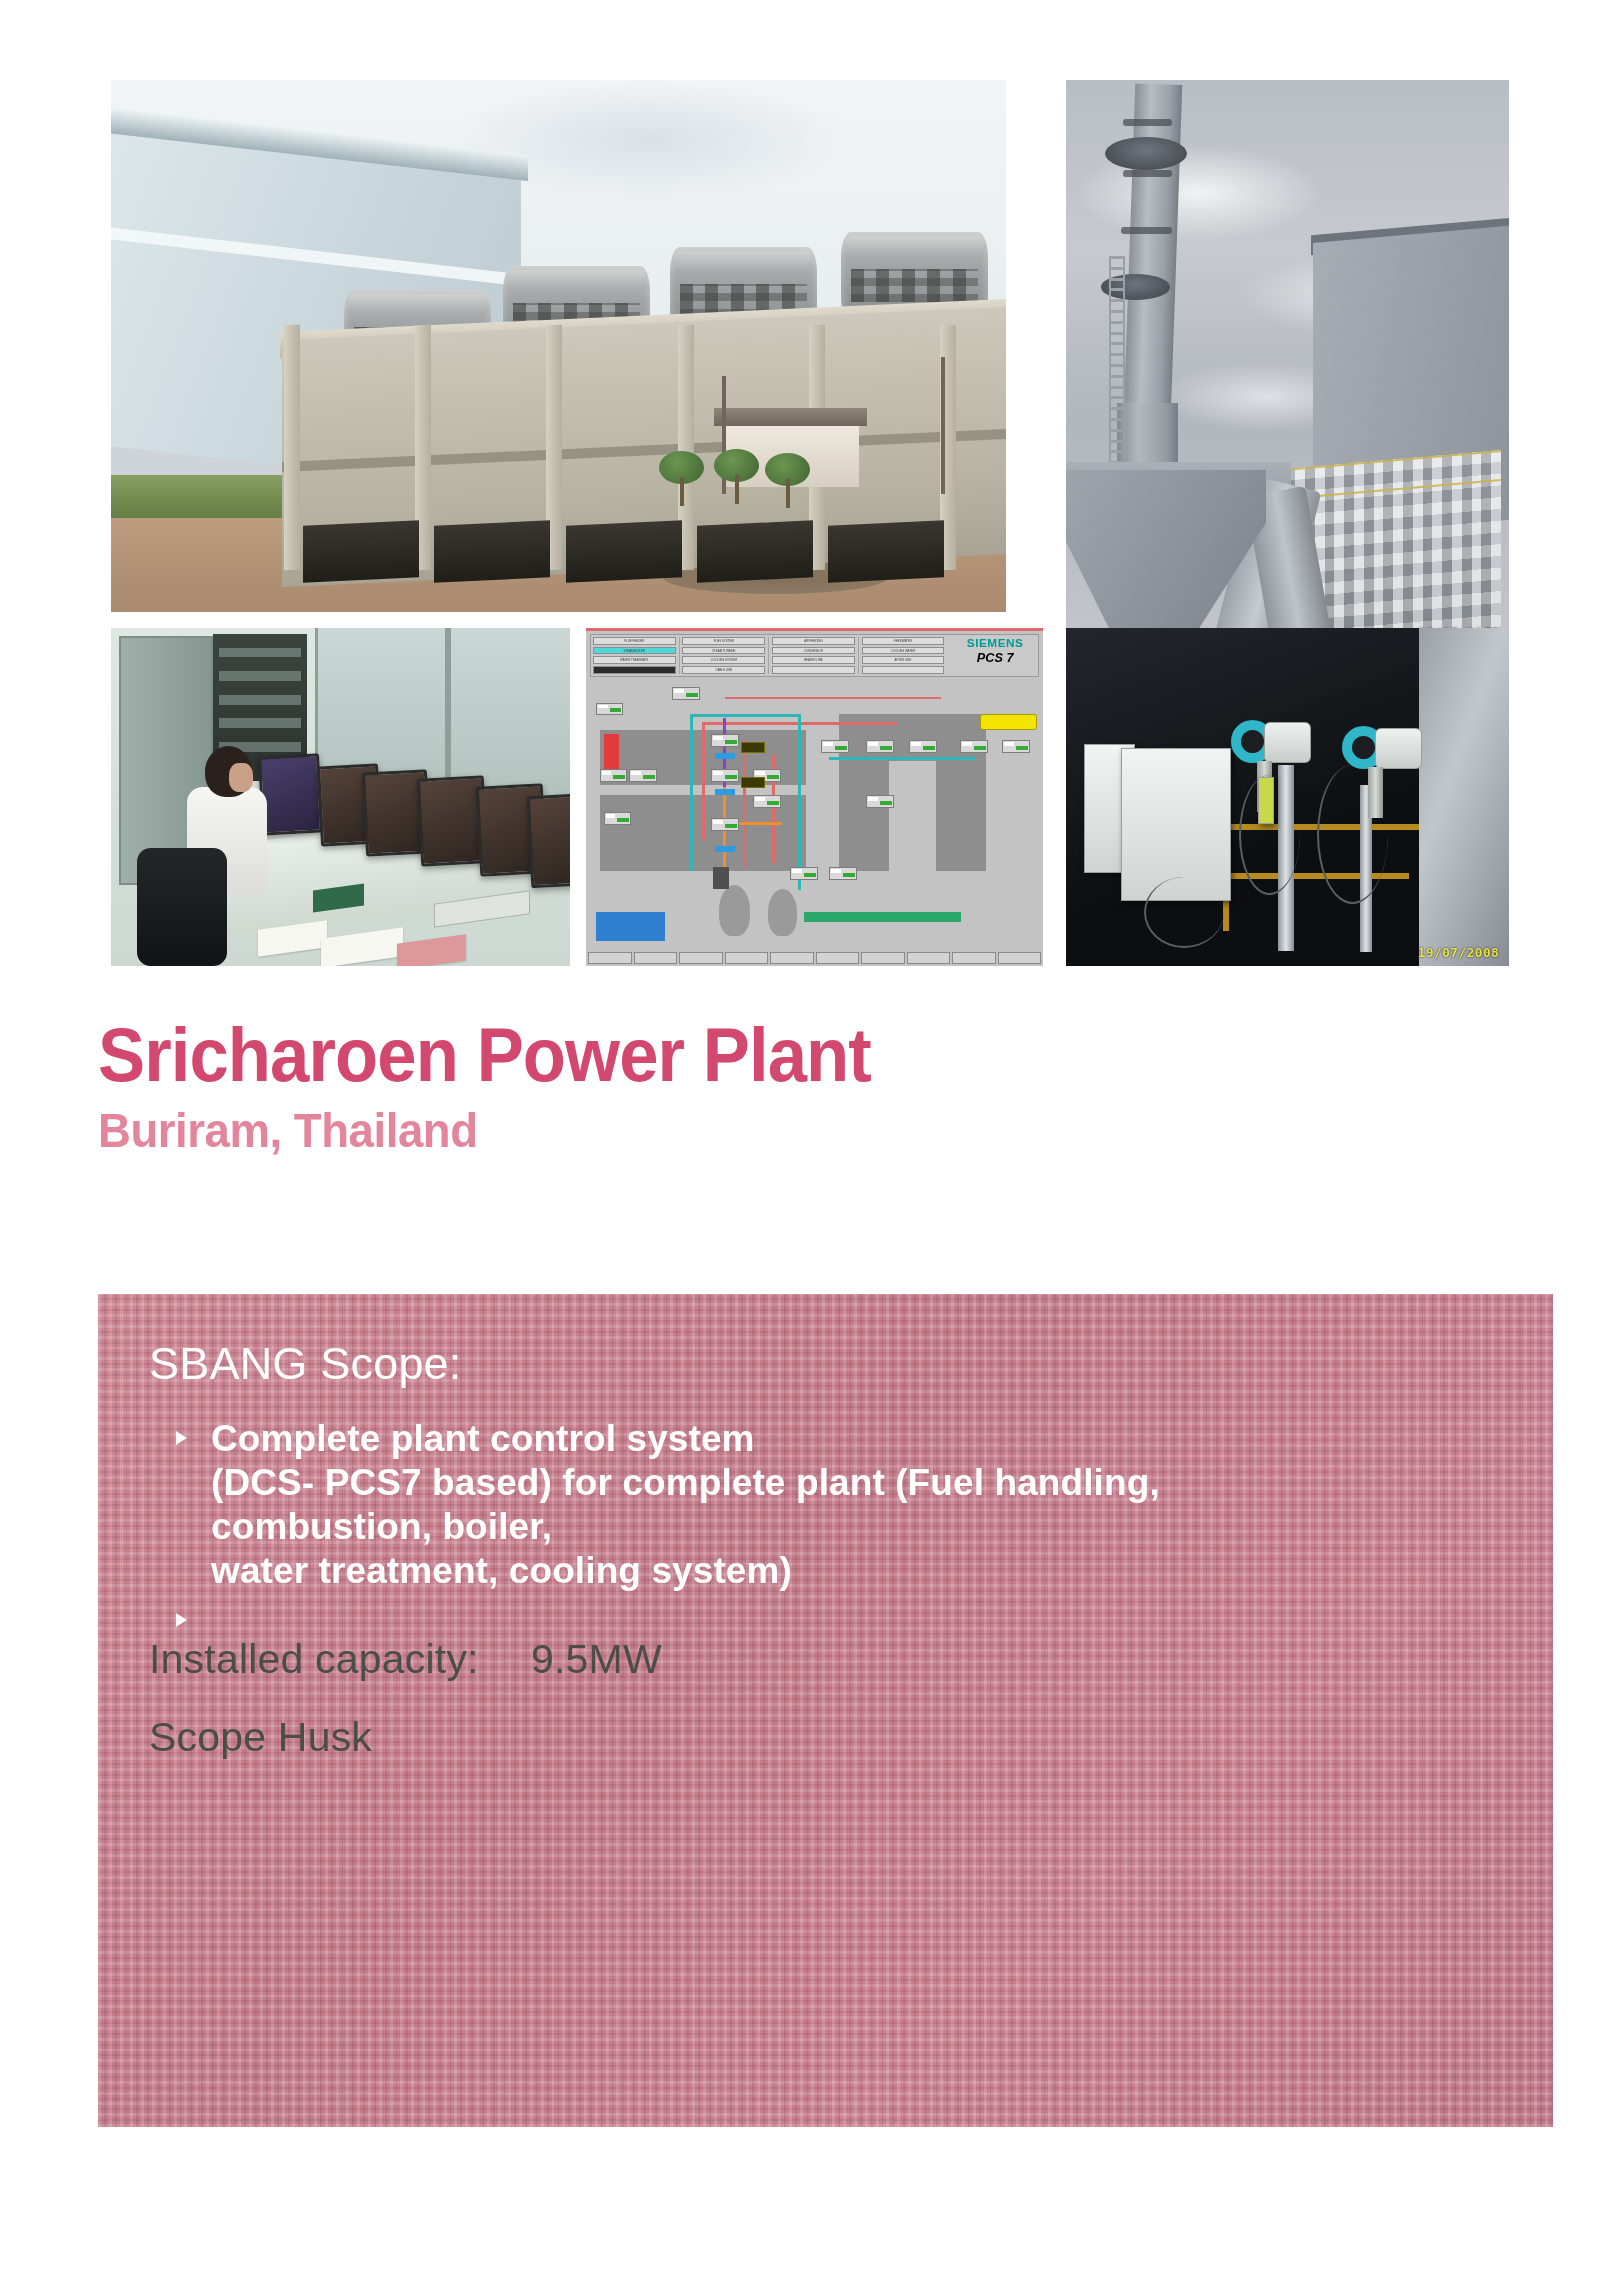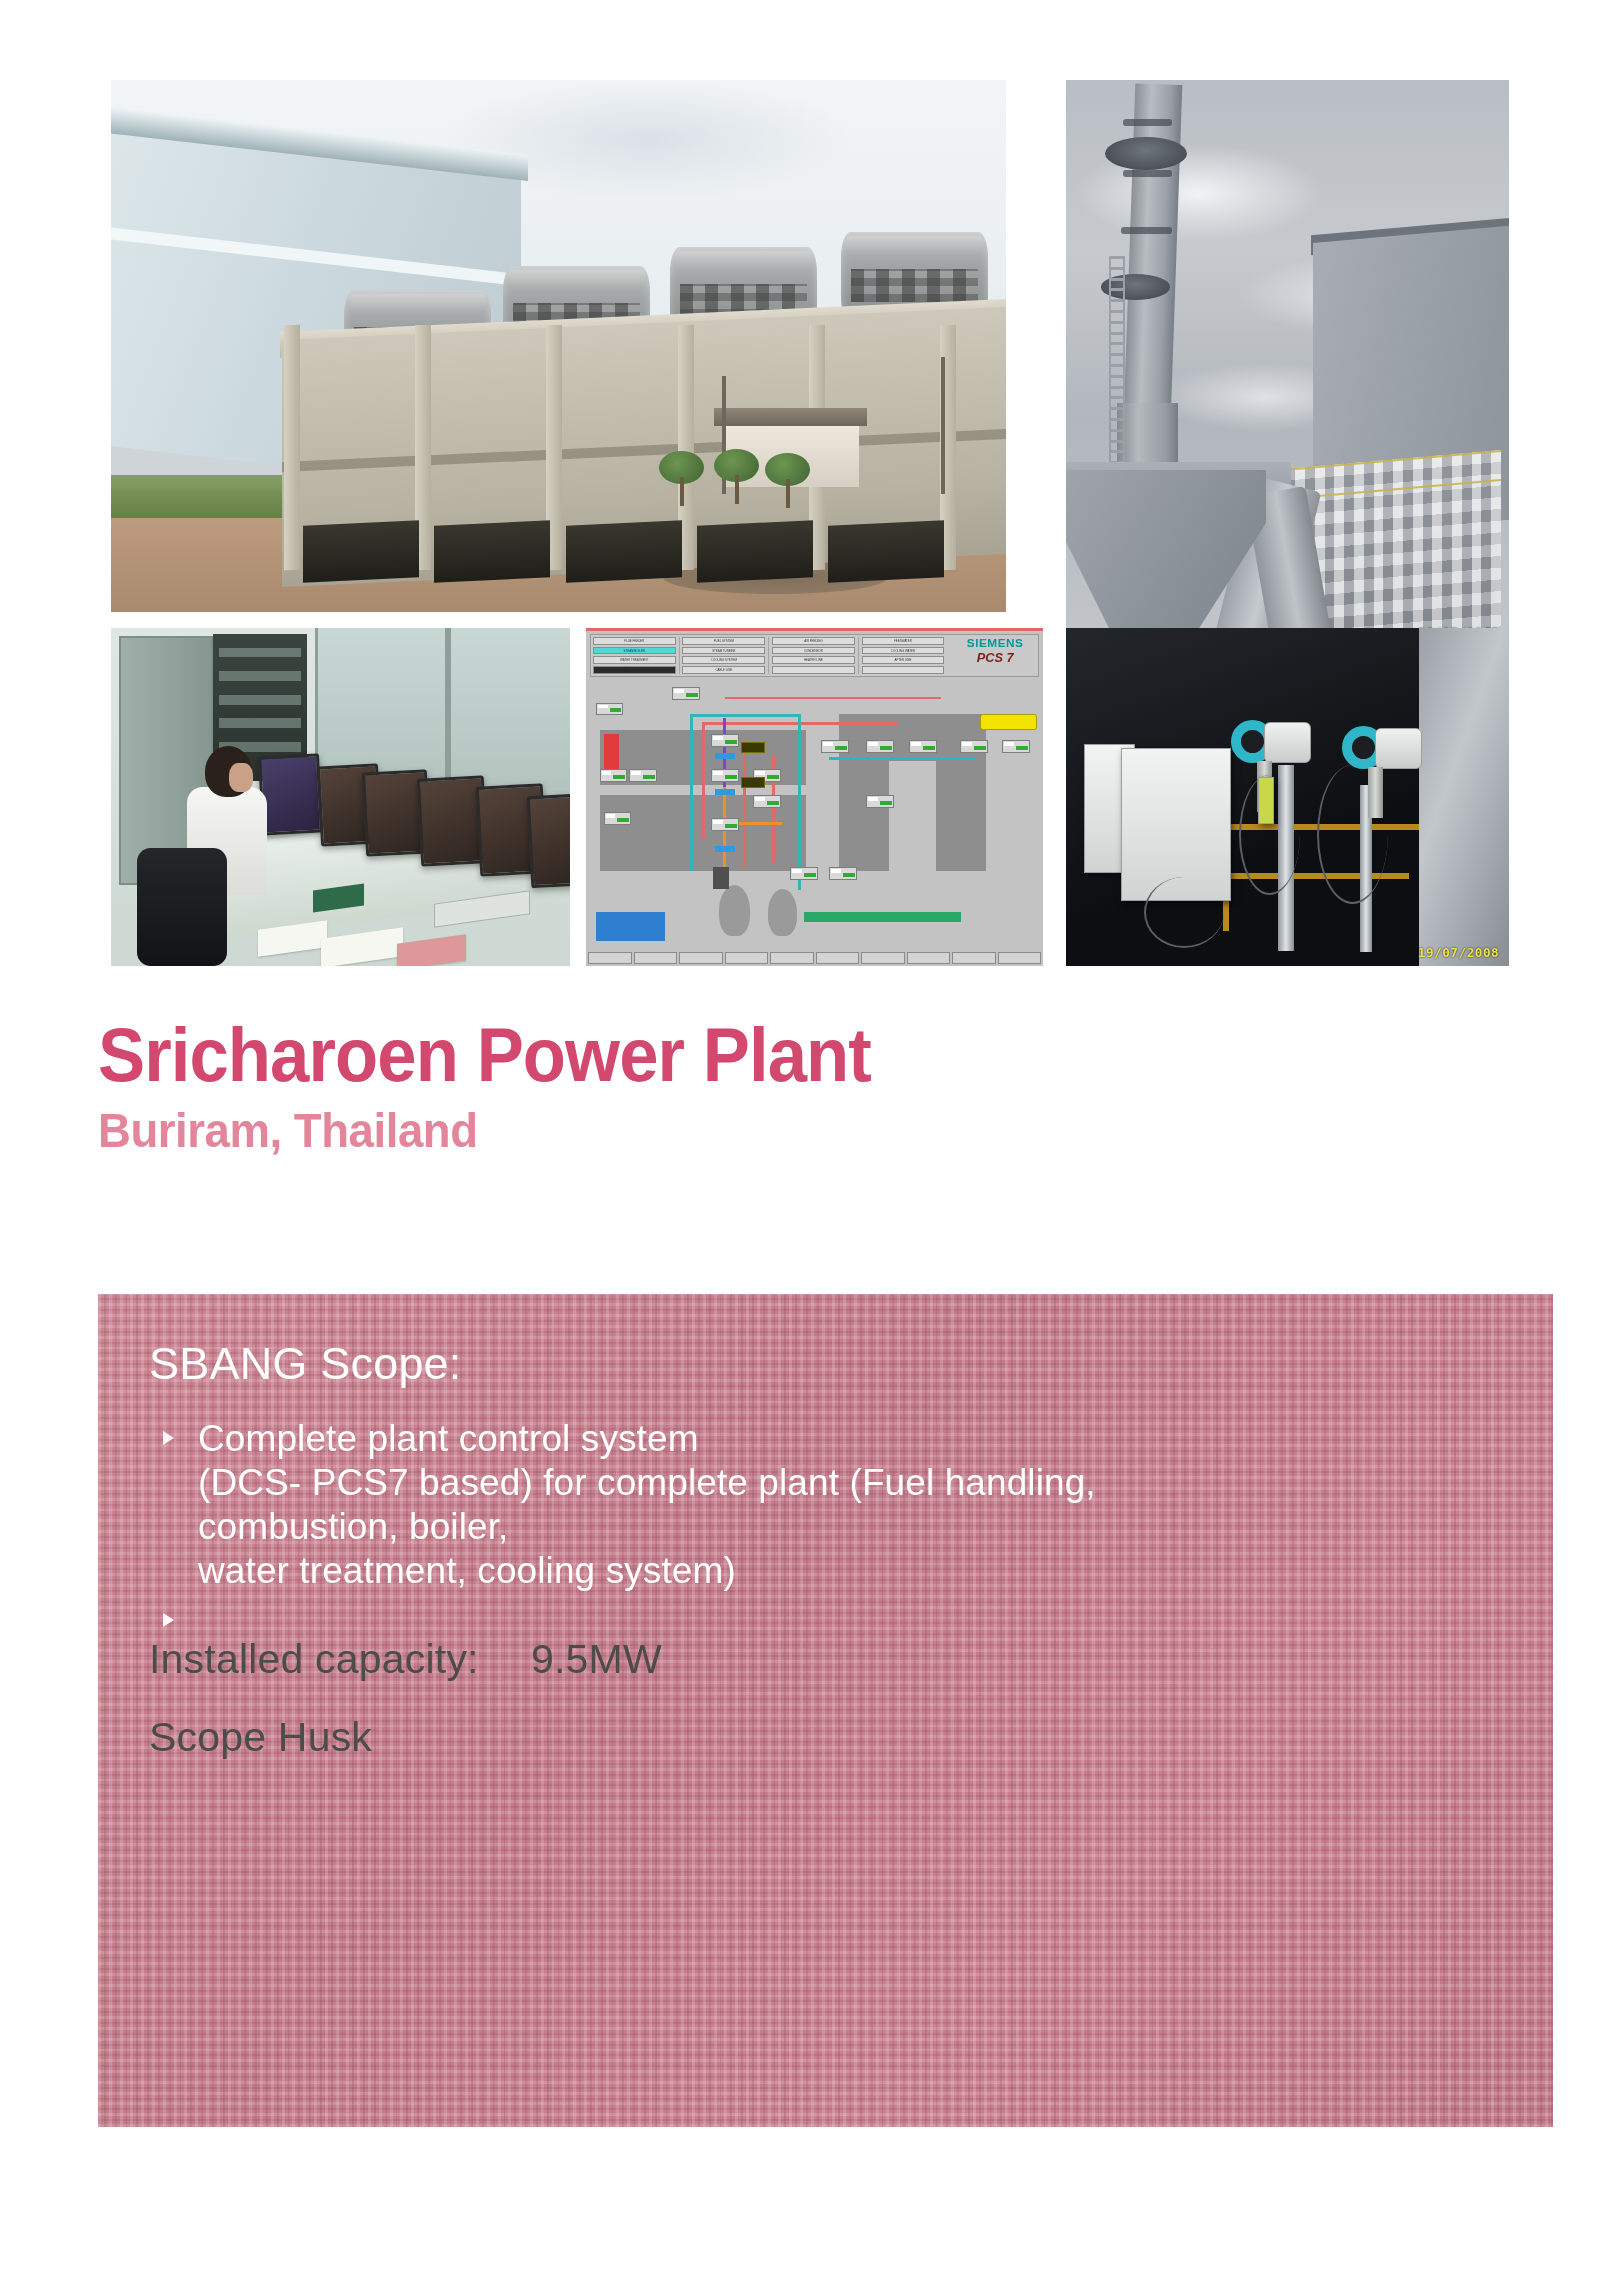--- a/index.html
+++ b/index.html
@@ -250,21 +250,21 @@
   #ph-hmi .hmi-btn{
     height:7.8px;background:#ddd;border:1px solid #8e8e8e;font-size:2.9px;line-height:7.8px;
     color:#333;text-align:center;overflow:hidden;white-space:nowrap;
   }
   #ph-hmi .hmi-btn.sel{background:#4fd8d8;}
   #ph-hmi .hmi-btn.dark{background:#2a2a2a;}
   #ph-hmi .siemens{
     position:absolute;right:5.9px;top:7.8px;width:84px;text-align:center;
   }
   #ph-hmi .siemens .s1{font-size:11.8px;font-weight:bold;color:#099;letter-spacing:0.5px;}
-  #ph-hmi .siemens .s2{font-size:12.7px;font-weight:bold;color:#7f1d1d;font-style:italic;margin-top:1px;}
+  #ph-hmi .siemens .s2{font-size:12.7px;font-weight:bold;color:#000000;font-style:italic;margin-top:1px;}
   #ph-hmi .canvas{position:absolute;left:0;top:51px;right:0;bottom:0;background:#c3c3c3;}
   #ph-hmi .blk{position:absolute;background:#8e8e8e;}
   #ph-hmi .furnace{
     position:absolute;right:57px;top:35px;width:147px;height:157px;background:#8e8e8e;
     clip-path:polygon(0 0,100% 0,100% 100%,66% 100%,66% 30%,34% 30%,34% 100%,0 100%);
   }
   #ph-hmi .pipe{position:absolute;}
   #ph-hmi .tag{
     position:absolute;background:#d9d9d9;border:1px solid #7d7d7d;height:10.8px;width:25.5px;
   }
@@ -351,21 +351,21 @@
         rgba(255,255,255,0) 7.8px, rgba(255,255,255,0) 10.8px),
       repeating-linear-gradient(90deg,
         rgba(160,90,102,.10) 0 1px, rgba(0,0,0,0) 1px 3.9px),
       linear-gradient(135deg,#CE8794 0%,#C47C8A 40%,#CA8290 70%,#C07887 100%);
     box-sizing:border-box;padding:43px 51px 0 51px;
   }
   #scope-heading{
     font-size:45px;font-weight:400;color:#ffffff;line-height:53px;
     letter-spacing:0.2px;margin:0 0 27.4px 0;
   }
-  .bullet-list{margin:4px;padding:0;list-style:none;}
+  .bullet-list{margin:17px;padding:0;list-style:none;font-weight:bold;}
   .bullet-item{
     position:relative;padding-left:45px;margin-bottom:5.9px;
     font-size:37px;line-height:44px;color:#ffffff;letter-spacing:0.1px;
   }
   .bullet-item .tri{
     position:absolute;left:9.8px;top:13.7px;width:0;height:0;
     border-left:11.8px solid #ffffff;
     border-top:7.8px solid transparent;border-bottom:7.8px solid transparent;
     opacity:.95;
   }

